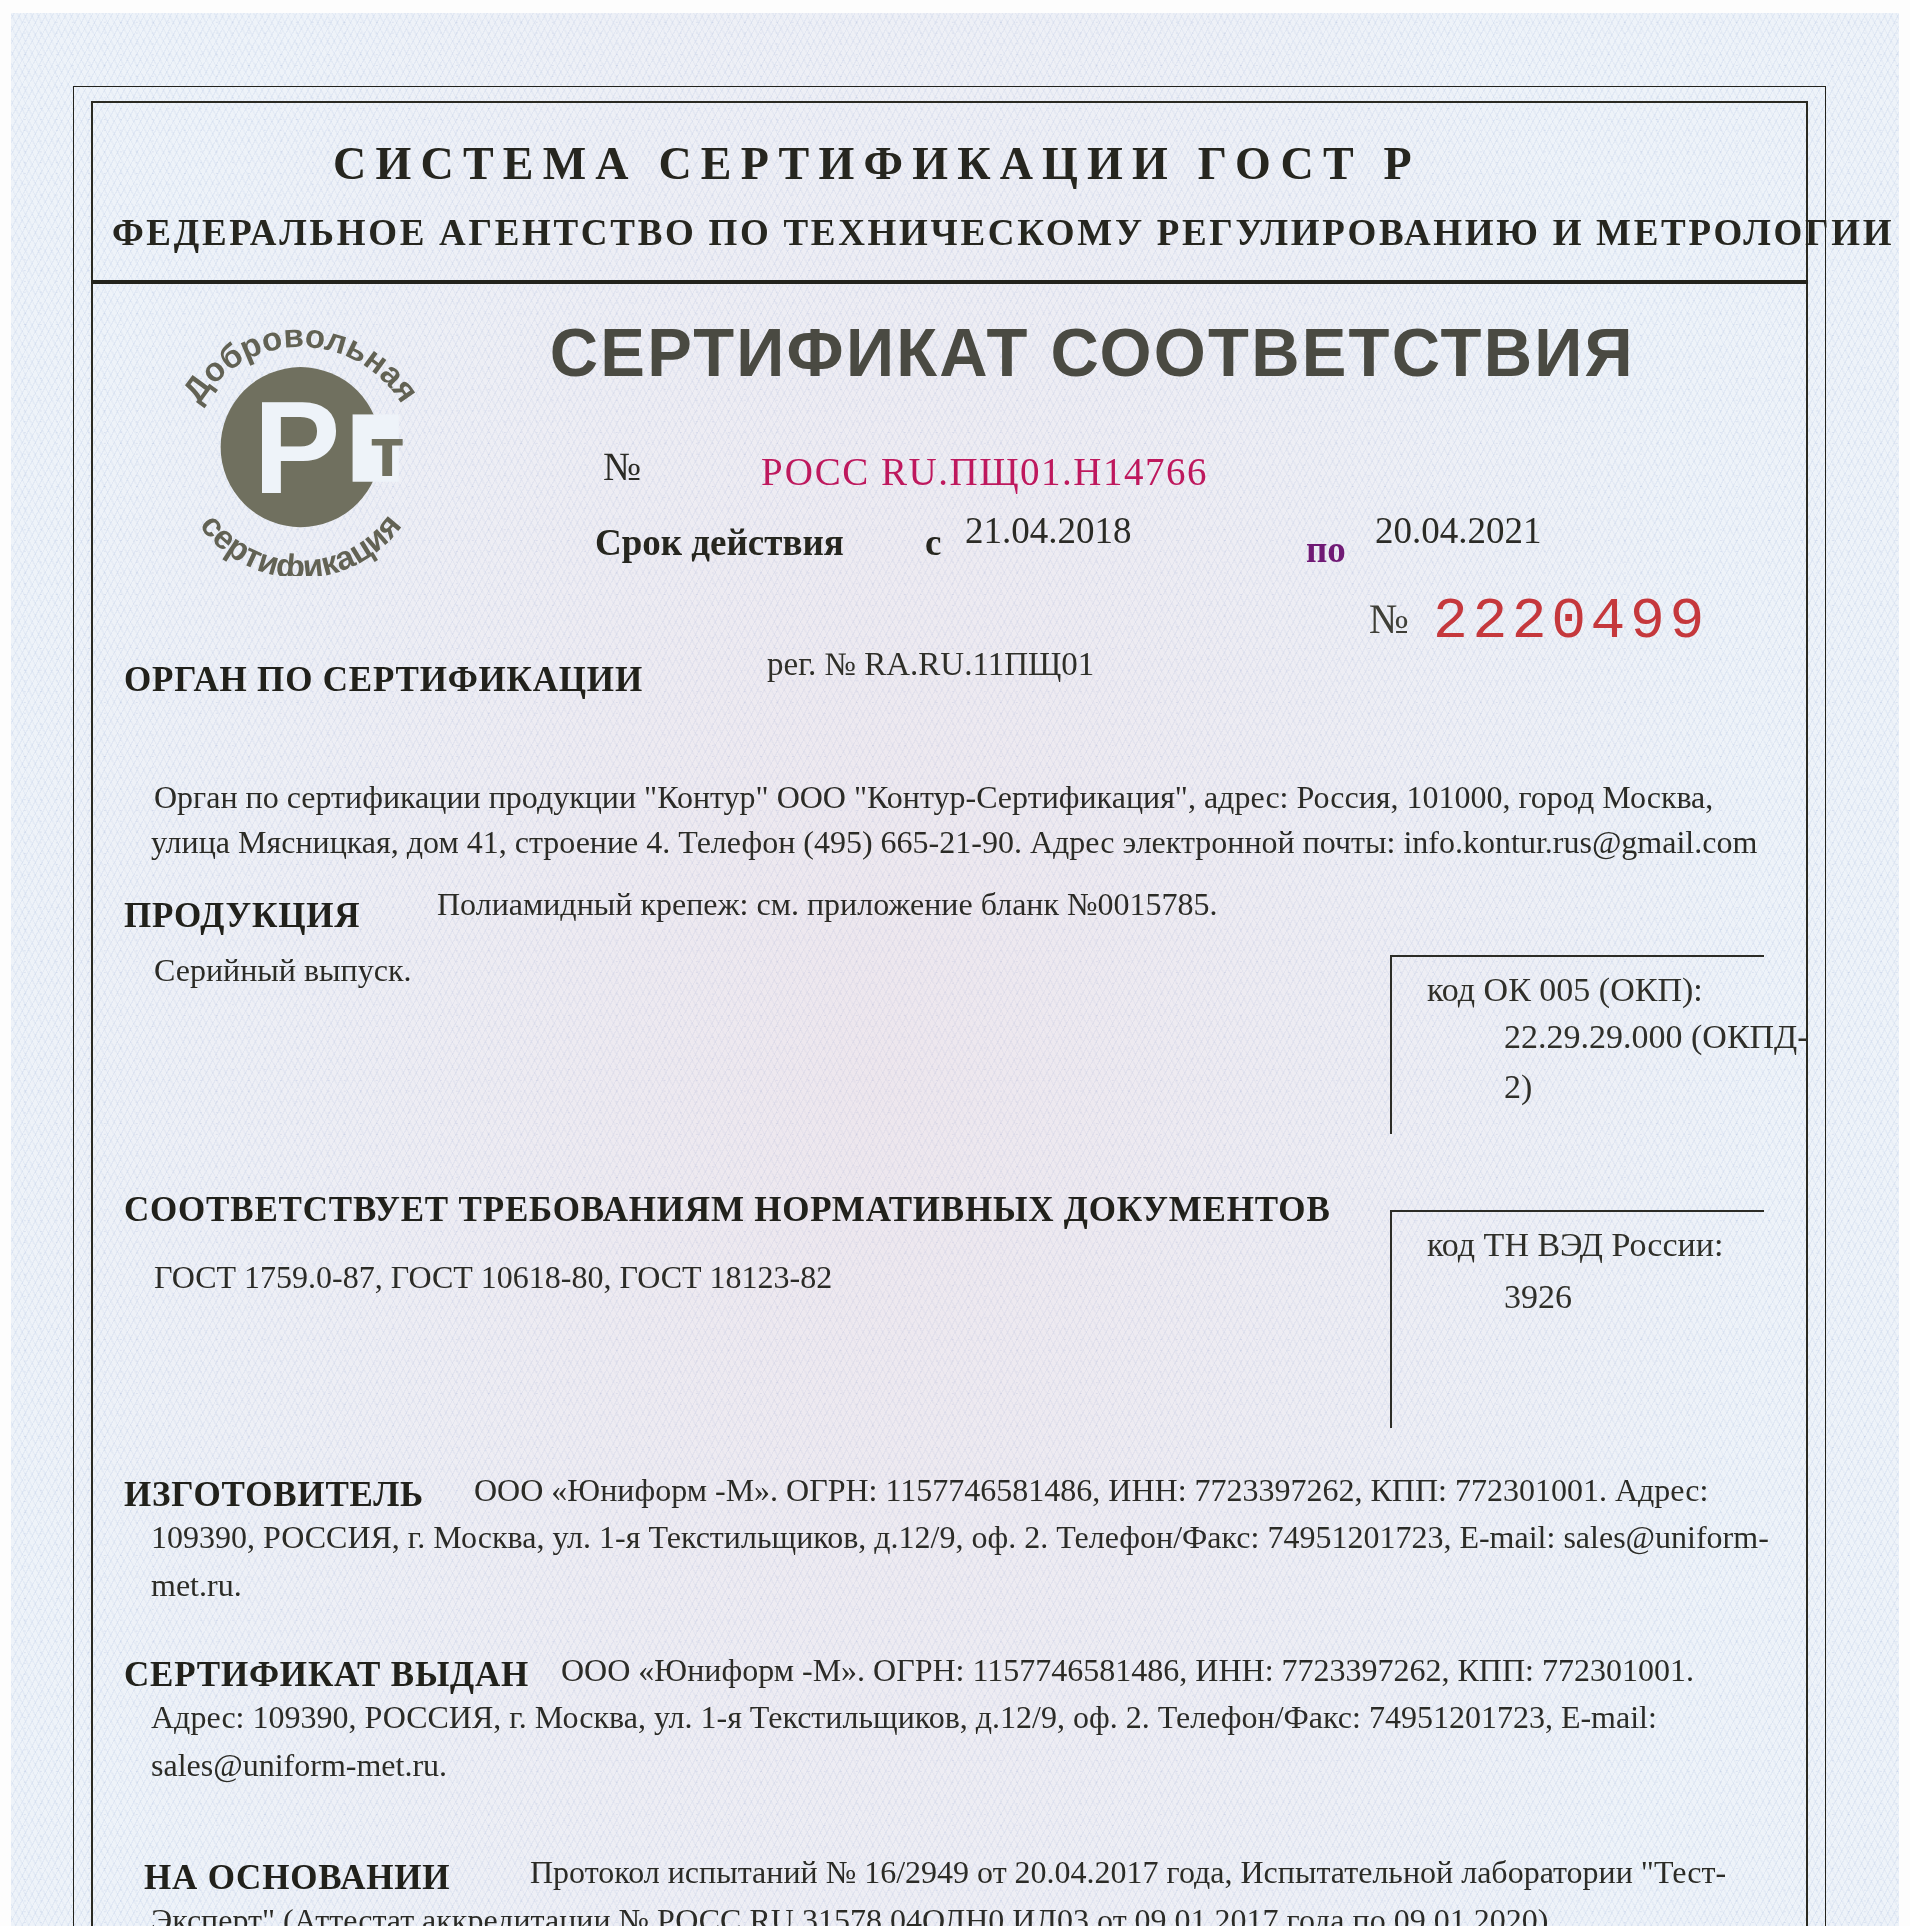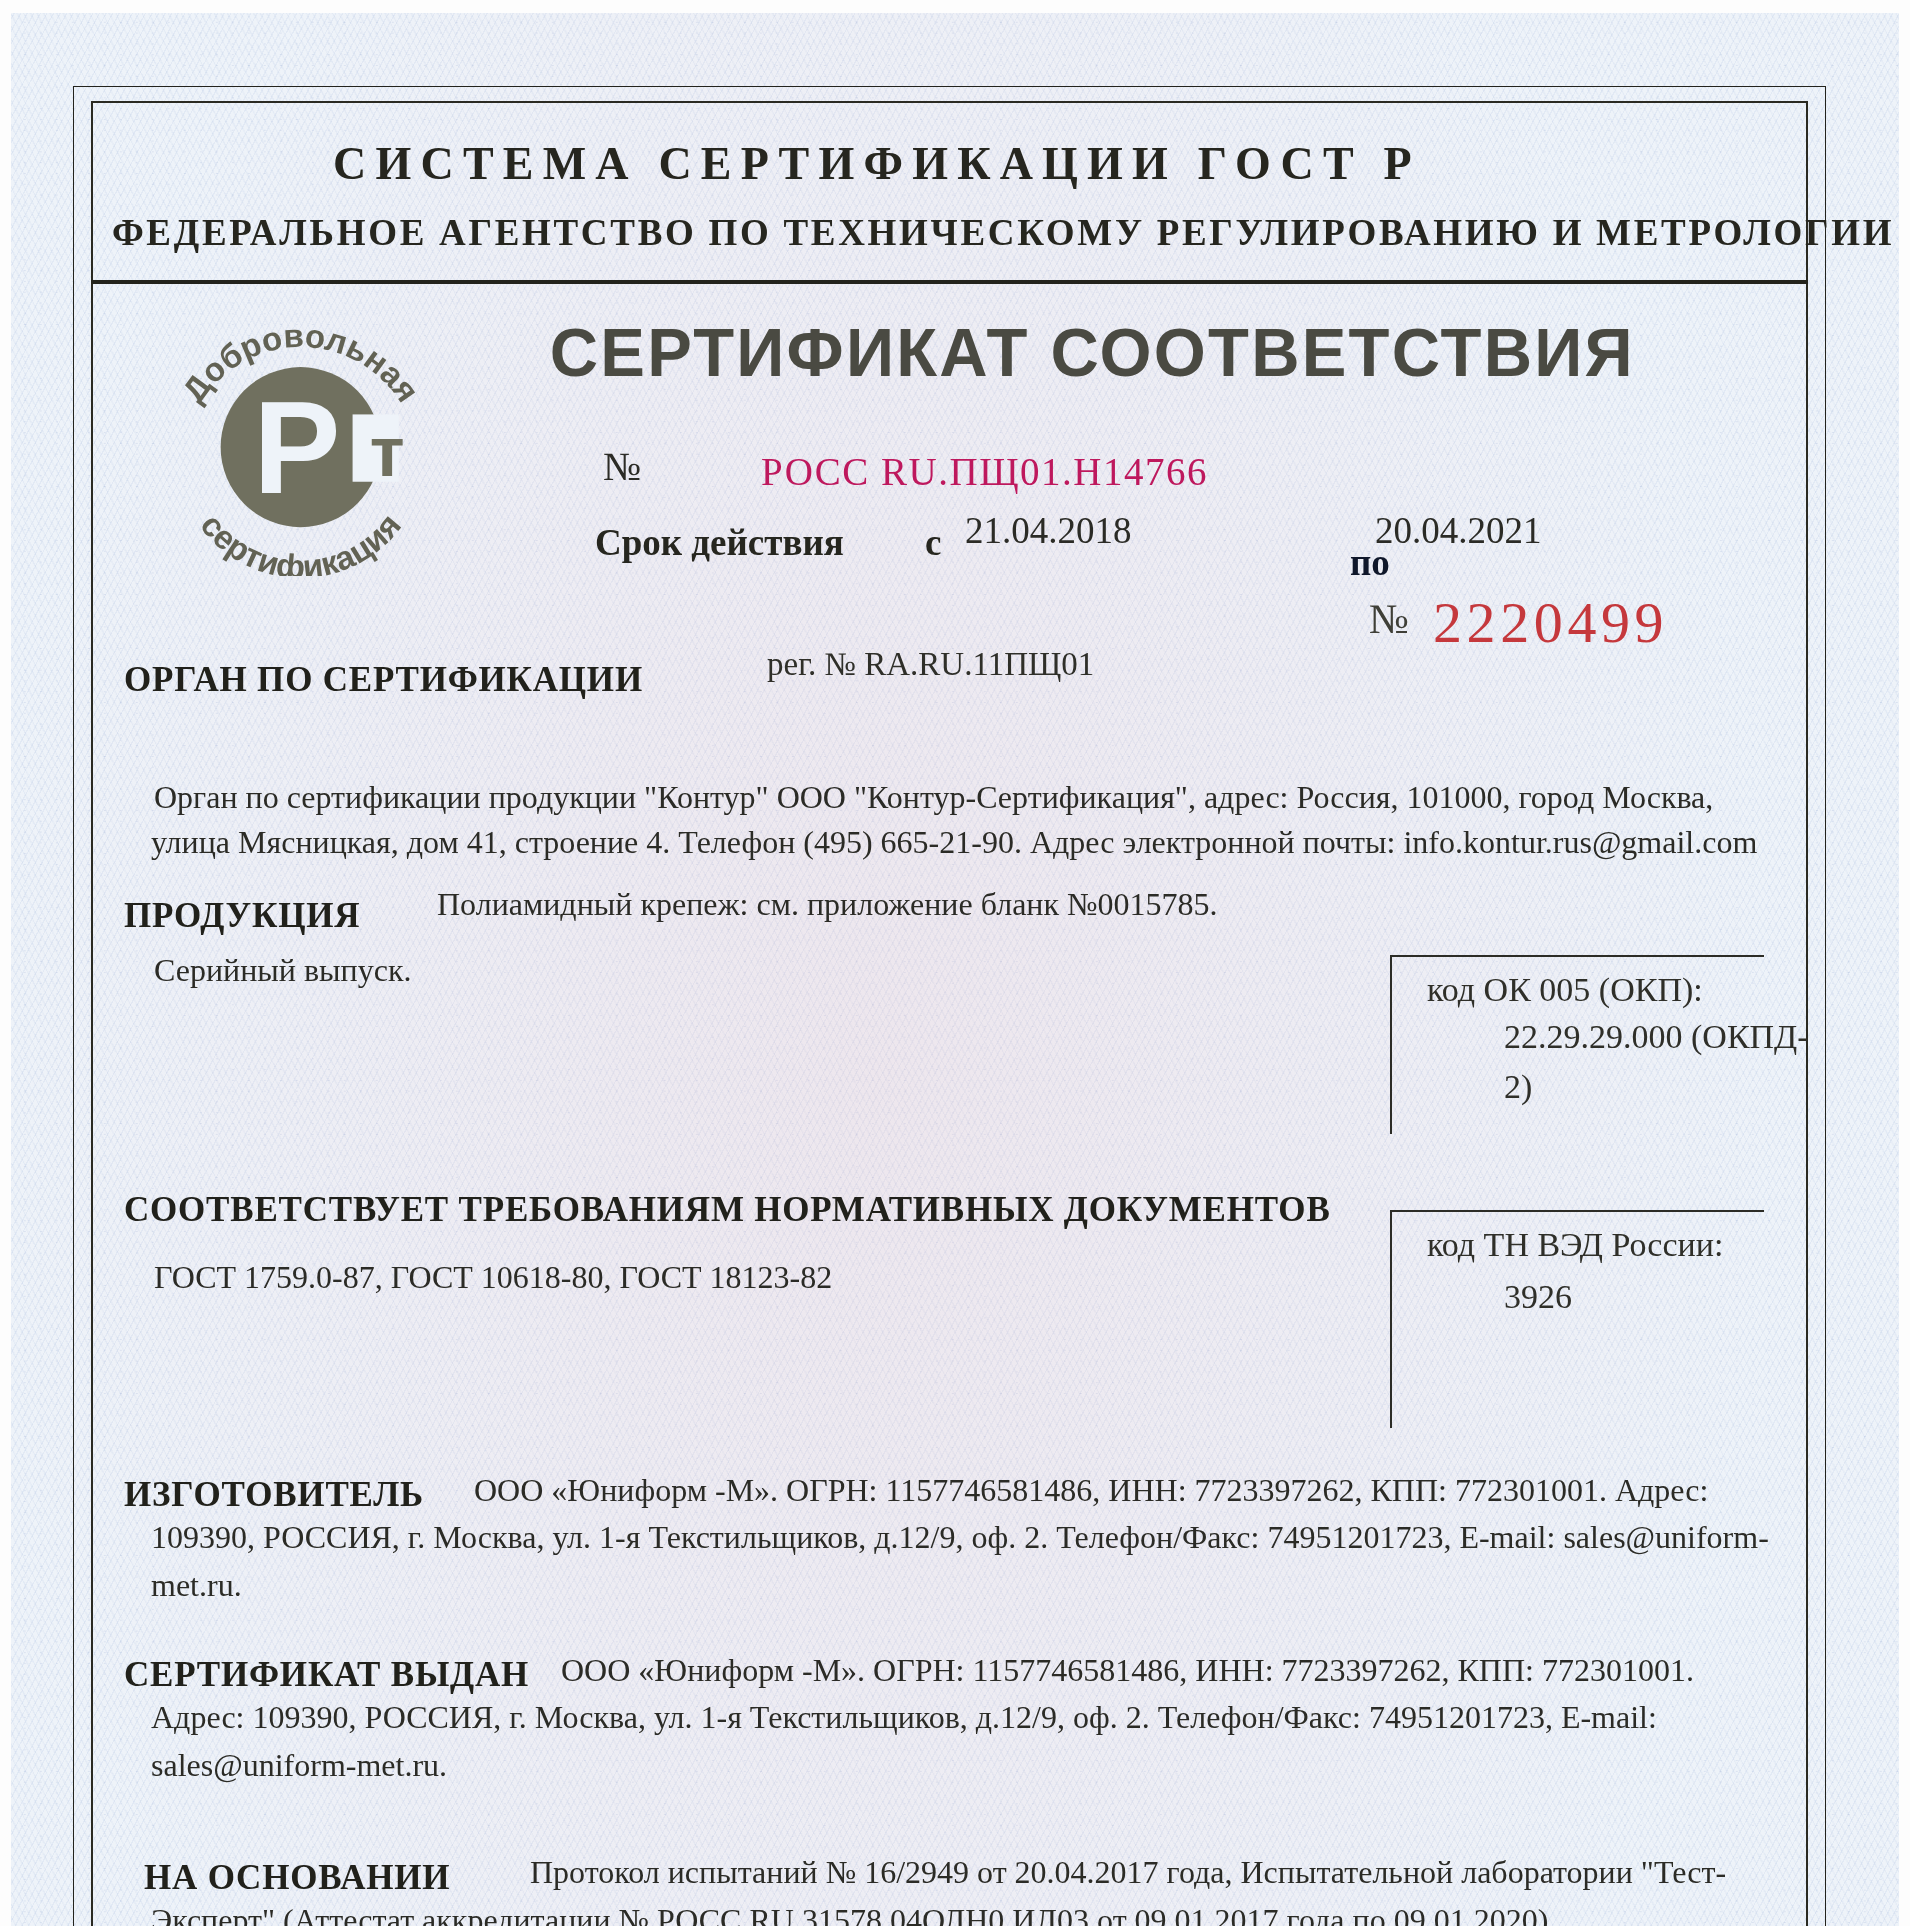--- a/index.html
+++ b/index.html
@@ -20,21 +20,21 @@
     border:1.9px solid #23231d;box-sizing:border-box;}
   .frame-inner{position:absolute;left:91px;top:101px;width:1717px;height:2475px;
     border:2.7px solid #2a2a22;box-sizing:border-box;}
   .abs{position:absolute;}
   .serifb{font-weight:bold;}
   .lbl{font-weight:bold;font-size:35px;letter-spacing:0.8px;color:#21211b;white-space:nowrap;}
   .body-t{font-size:32px;color:#2b2b26;white-space:nowrap;}
   .box-t{font-size:34px;color:#2f2f29;white-space:nowrap;}
   .hline{background:#23231c;}
   .sans{font-family:"Liberation Sans","DejaVu Sans",sans-serif;}
-  .mono{font-family:Liberation Serif, serif;}
+  .mono{font-family:Liberation Mono, monospace;}
 </style>
 </head>
 <body>
 
 <div id="page">
   <div class="guilloche"></div>
   <div class="tint"></div>
 
   <div class="frame-outer"></div>
   <div class="frame-inner"></div>
@@ -62,21 +62,21 @@
 
   <div class="abs sans" style="left:489px;top:313px;width:1244px;text-align:center;font-size:69px;font-weight:700;
               letter-spacing:2.3px;color:#4a4a42;transform:scaleX(.97);transform-origin:left top;white-space:nowrap;">СЕРТИФИКАТ СООТВЕТСТВИЯ</div>
 
   <div class="abs" style="left:603px;top:443px;font-size:40px;color:#2b2b26;">№</div>
   <div class="abs" style="left:761px;top:449px;font-size:39px;letter-spacing:1.5px;color:#be185d;white-space:nowrap;">РОСС RU.ПЩ01.Н14766</div>
 
   <div class="abs serifb" style="left:595px;top:521px;font-size:37px;color:#26261f;white-space:nowrap;">Срок действия</div>
   <div class="abs serifb" style="left:925px;top:521px;font-size:37px;color:#26261f;">с</div>
   <div class="abs" style="left:965px;top:509px;font-size:37px;color:#2b2b26;white-space:nowrap;">21.04.2018</div>
-  <div class="abs serifb" style="left:1306px;top:541px;font-size:37px;color:#0f172a;margin-left:44px;">по</div>
+  <div class="abs serifb" style="left:1306px;top:528px;font-size:37px;color:#701a75;">по</div>
   <div class="abs" style="left:1375px;top:509px;font-size:37px;color:#2b2b26;white-space:nowrap;">20.04.2021</div>
 
   <div class="abs" style="left:1369px;top:595px;font-size:42px;color:#3f3f37;">№</div>
   <div class="abs mono" style="left:1433px;top:589px;font-size:58px;letter-spacing:4.6px;color:#c5383c;">2220499</div>
 
   <div class="abs lbl" style="left:124px;top:660px;">ОРГАН ПО СЕРТИФИКАЦИИ</div>
   <div class="abs" style="left:767px;top:646px;font-size:33px;white-space:nowrap;color:#2f2f29;">рег. № RA.RU.11ПЩ01</div>
   <div class="abs body-t" style="left:154px;top:779px;">Орган по сертификации продукции "Контур" ООО "Контур-Сертификация", адрес: Россия, 101000, город Москва,</div>
   <div class="abs body-t" style="left:151px;top:824px;">улица Мясницкая, дом 41, строение 4. Телефон (495) 665-21-90. Адрес электронной почты: info.kontur.rus@gmail.com</div>
 

